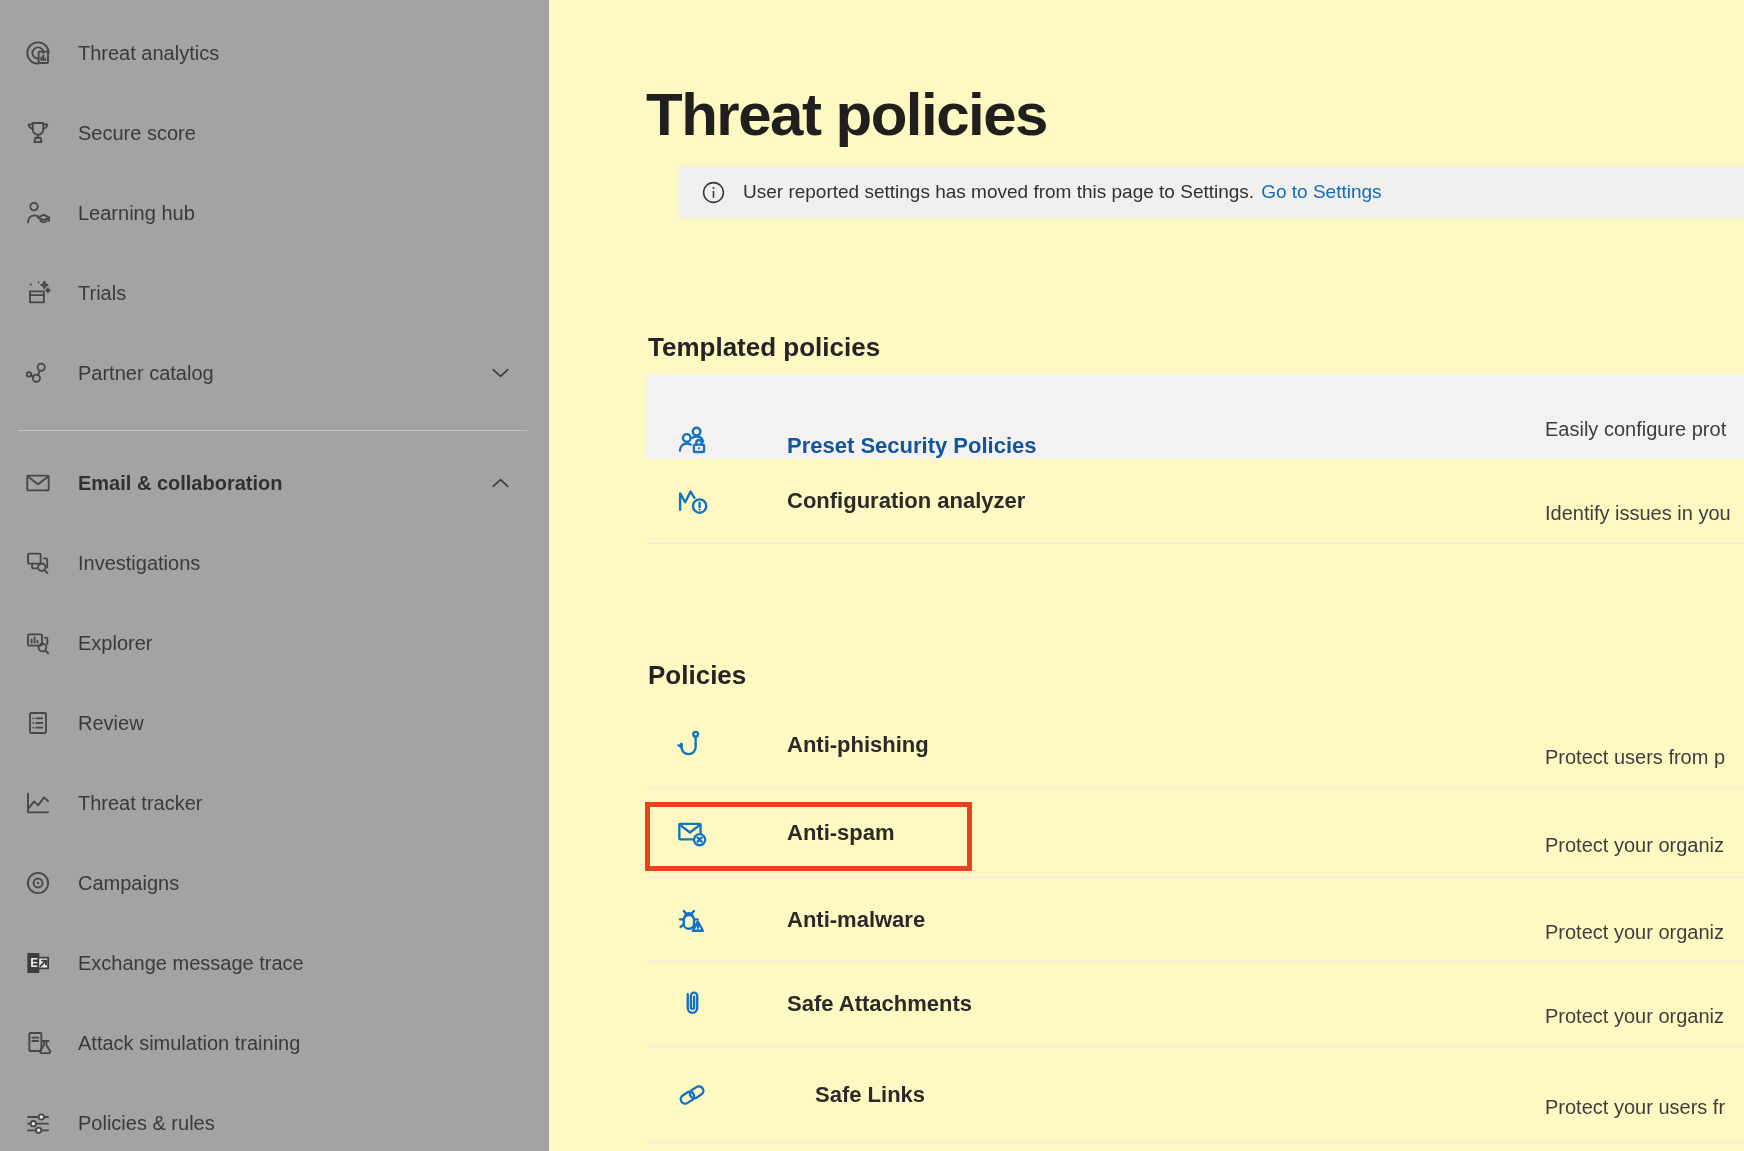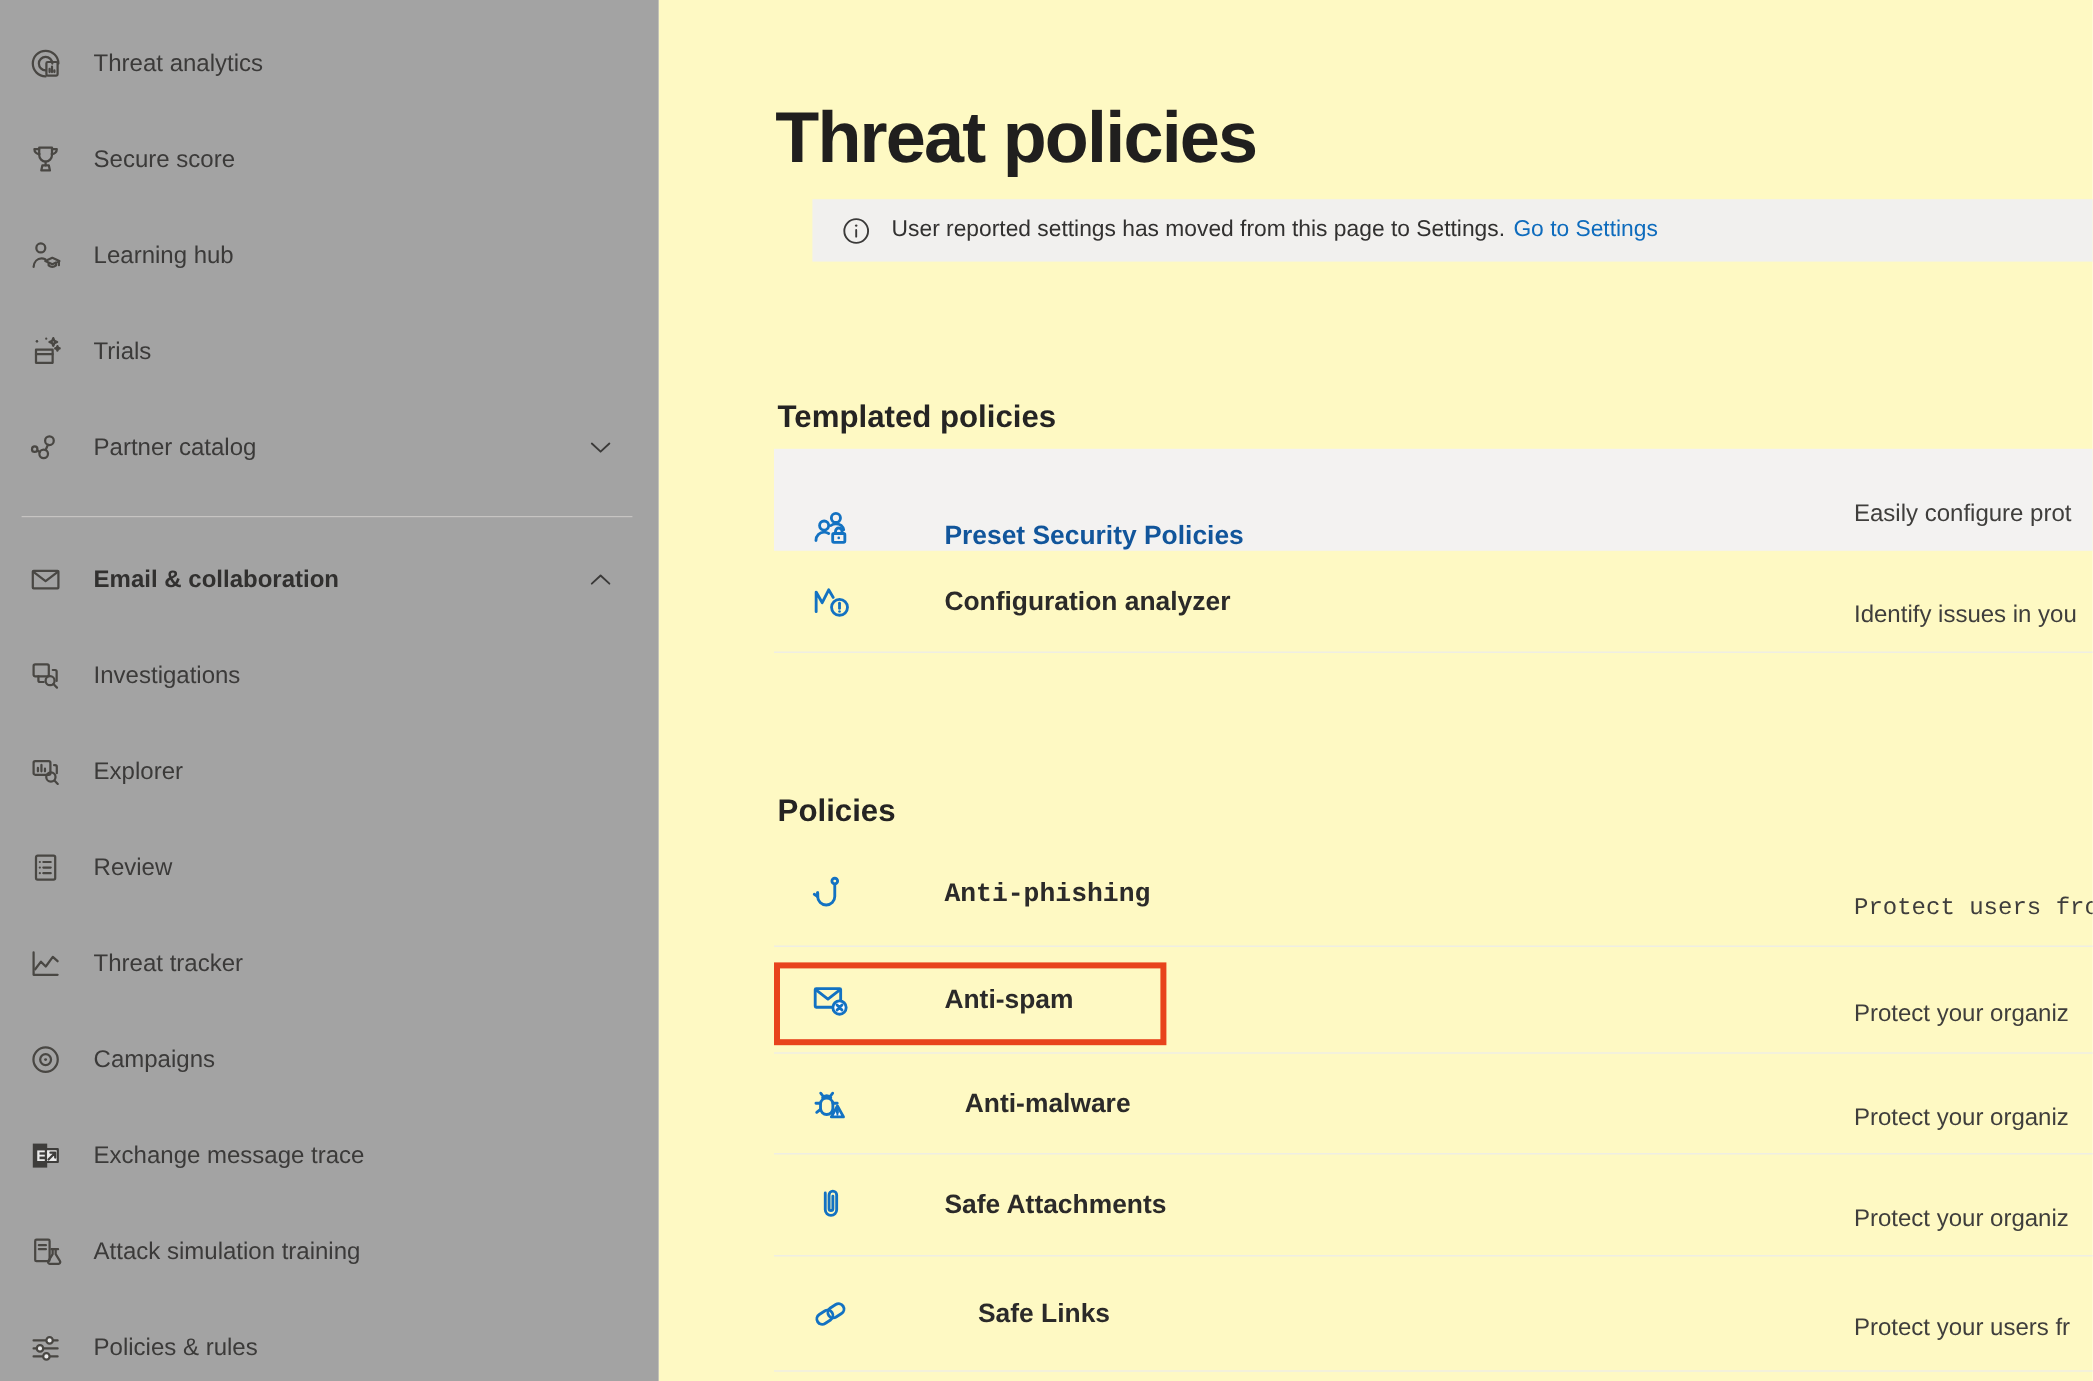--- a/index.html
+++ b/index.html
@@ -31,23 +31,23 @@
   .list-row{position:absolute;left:96px;right:0;overflow:hidden;display:flex;align-items:center;cursor:pointer;}
   .row-icon{margin-left:28px;width:38px;height:38px;flex:0 0 38px;color:#1372c2;}
   .row-icon svg{stroke-width:1.5;}
   .row-label{margin-left:76px;font-size:22px;font-weight:600;color:#2b2a29;white-space:nowrap;}
   .row-desc{position:absolute;left:900px;top:50%;transform:translateY(-50%);font-size:20px;color:#3f3e3c;white-space:nowrap;margin-top:12px;}
 
   .t-row1{top:374px;height:85px;background:#f3f2f1;align-items:flex-end;}
   .t-row1 .row-label{color:#11559b;}
   .t-row2{top:459px;height:85px;border-bottom:1px solid #ececeb;box-sizing:border-box;}
 
-  .p-row1{top:702px;height:86px;font-family:Liberation Mono, monospace;}
+  .p-row1{top:702px;height:86px;}
   .p-row2{top:788px;height:89px;border-top:1px solid #ececeb;box-sizing:border-box;}
-  .p-row3{top:877px;height:84px;border-top:1px solid #ececeb;box-sizing:border-box;gap:17px;}
+  .p-row3{top:877px;height:84px;border-top:1px solid #ececeb;box-sizing:border-box;}
   .p-row4{top:961px;height:85px;border-top:1px solid #ececeb;box-sizing:border-box;}
   .p-row5{top:1046px;height:97px;border-top:1px solid #ececeb;border-bottom:1px solid #ececeb;box-sizing:border-box;gap:28px;}
 
   .red-box{position:absolute;left:0;top:13px;width:327px;height:69px;border:5px solid #e8431c;box-sizing:border-box;pointer-events:none;}
 </style>
 </head>
 <body>
 
 <div class="stage">
 

